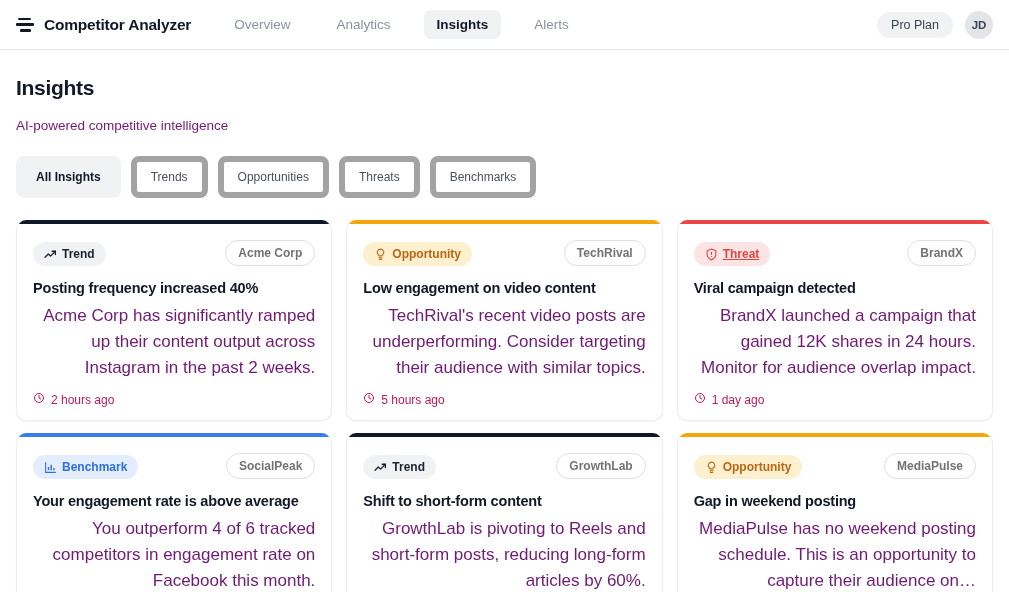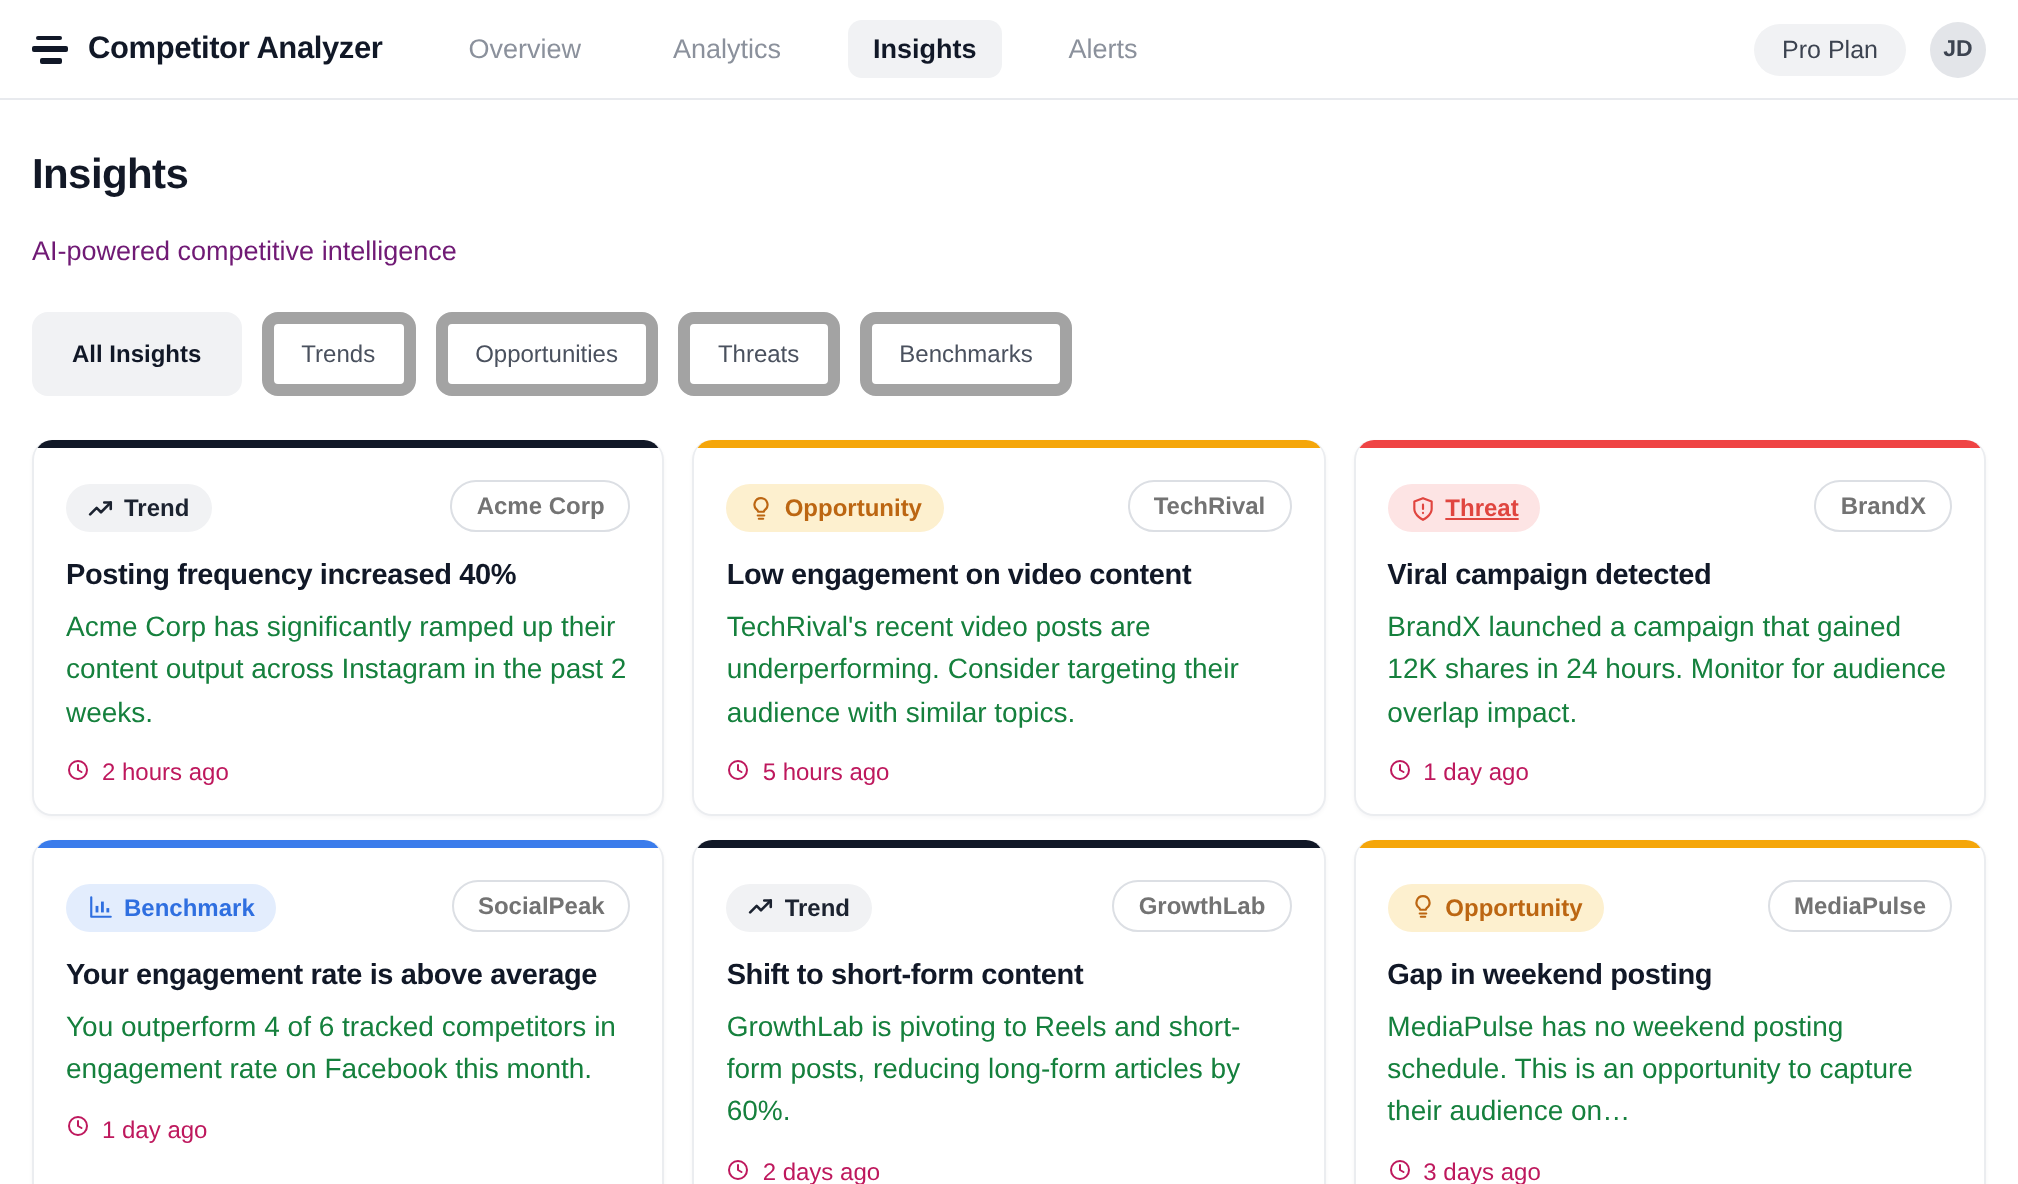--- a/index.html
+++ b/index.html
@@ -90,21 +90,21 @@
     font-size: 12px; font-weight: bold; color: #737373;
     border: 1px solid #dcdfe4; border-radius: 999px; padding: 5px 12px;
     white-space: nowrap;
   }
 
   .card-title {
     font-size: 14.5px; font-weight: bold; color: #111827;
     margin-top: 14px; letter-spacing: -0.2px;
   }
   .card-desc {
-    font-size: 14px; color: #15803d; line-height: 1.52; margin-top: 7px;
+    font-size: 17px; color: #701a75; line-height: 1.52; margin-top: 7px; text-align: right;
   }
   .card-time {
     display: flex; align-items: center; gap: 6px;
     font-size: 12px; color: #be185d; margin-top: 12px;
   }
   .clock { width: 12px; height: 12px; }
 </style>
 </head>
 <body>
 

